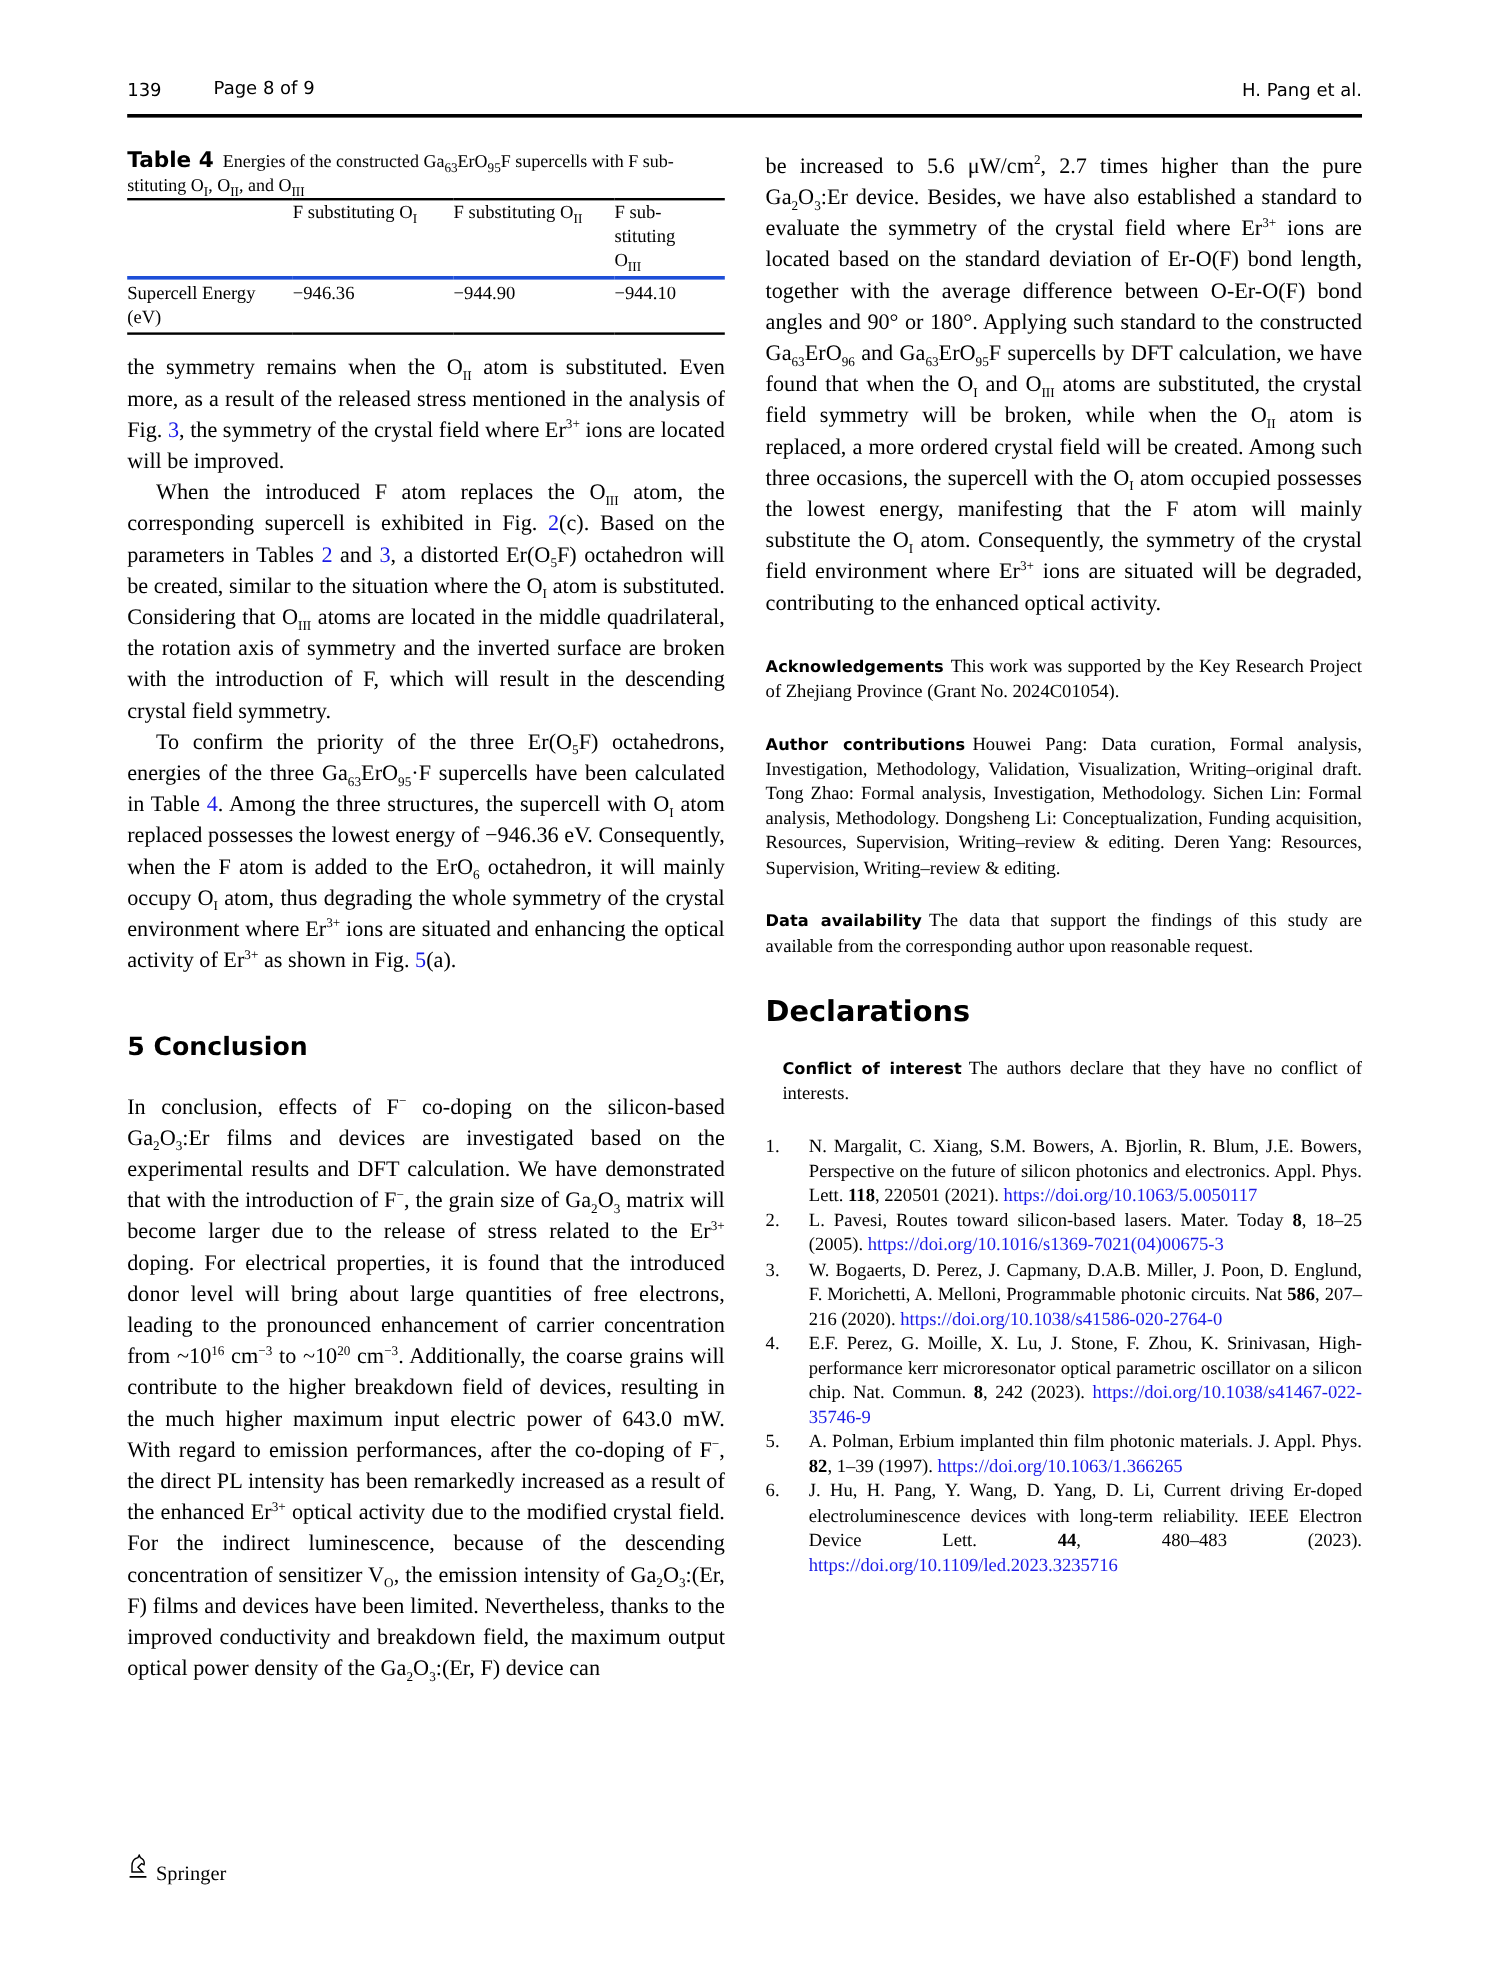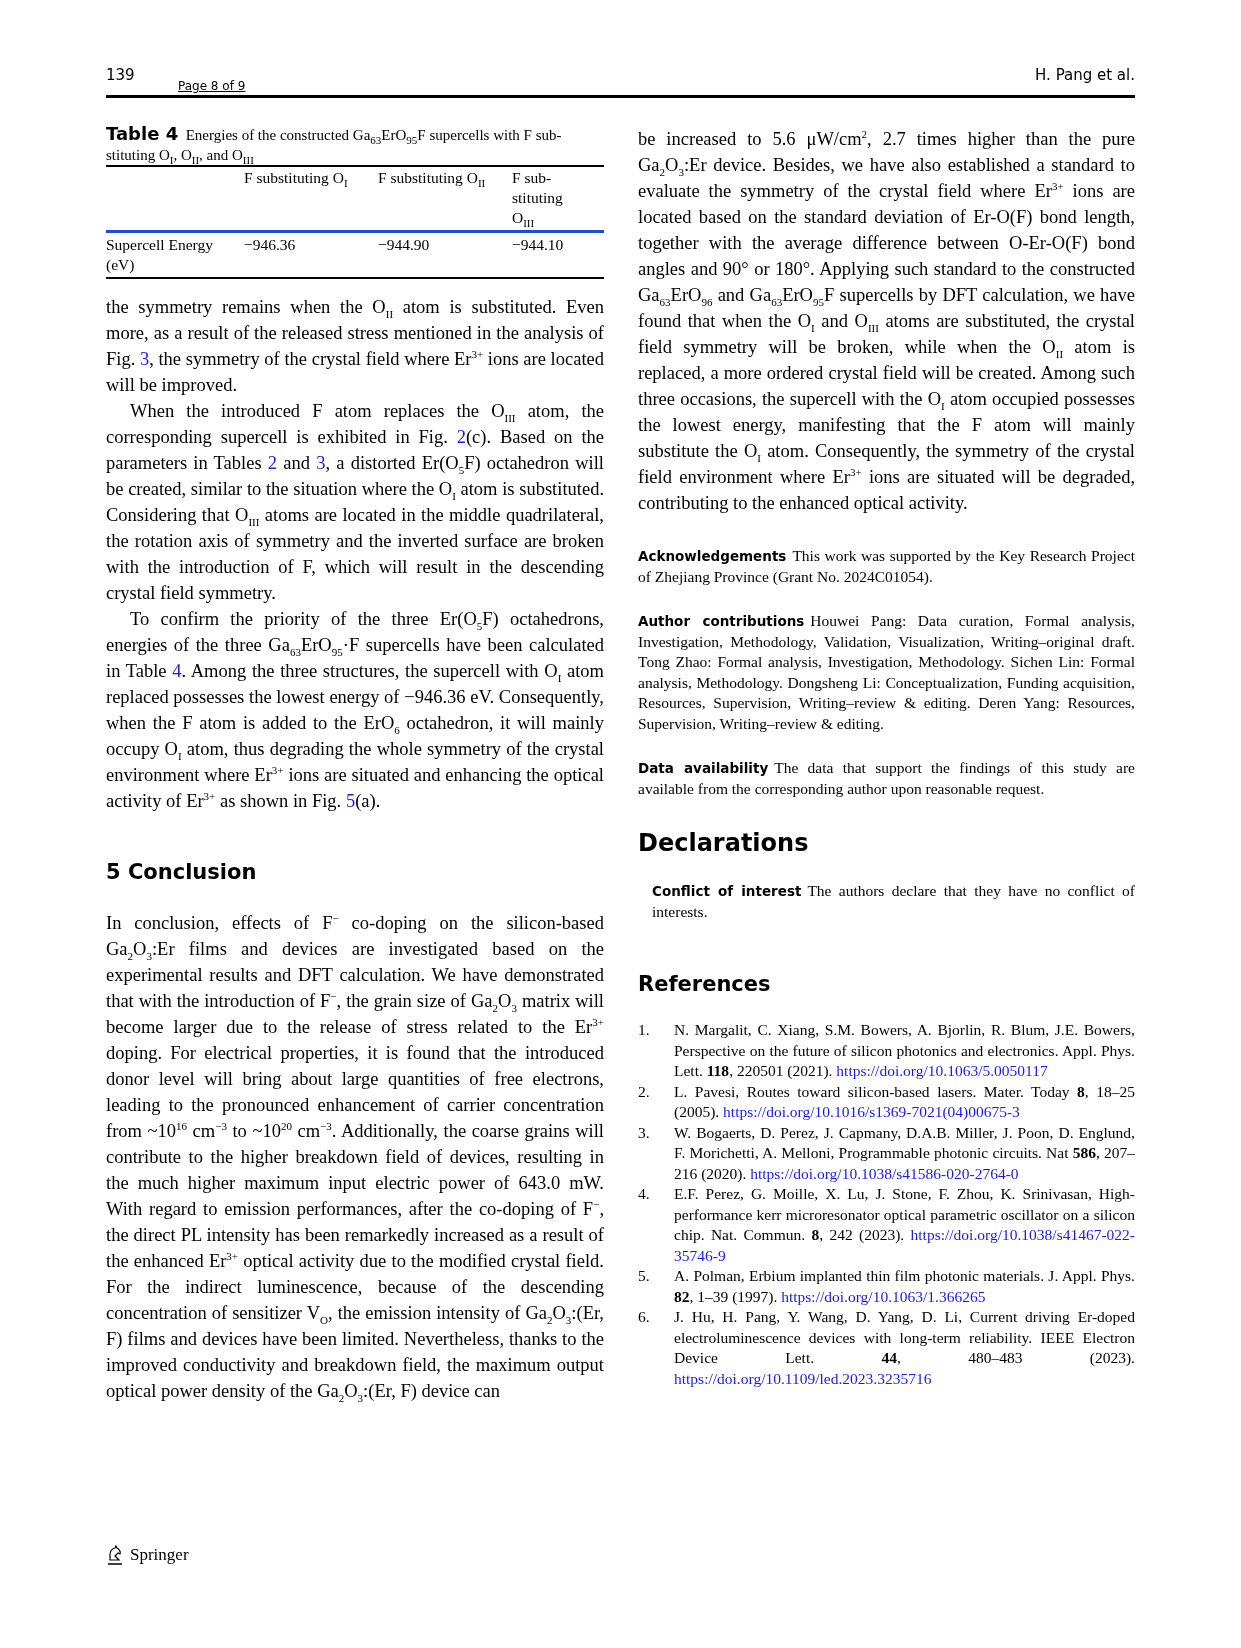--- a/index.html
+++ b/index.html
@@ -1,20 +1,20 @@
 <!DOCTYPE html>
 <html><head>
 <meta charset="utf-8">
 <style>
   * { margin:0; padding:0; box-sizing:border-box; }
   html, body { width:1241px; height:1648px; background:#ffffff; overflow:hidden; }
   body { position:relative; font-family:"Liberation Serif", serif; color:#000; }
   .header { position:absolute; left:106px; top:64px; width:1029px; height:34px; border-bottom:3px solid #000; }
   .header .pnum { position:absolute; left:0; top:2px; font-family:"DejaVu Sans", sans-serif; font-size:15px; }
-  .header .pageof { position:absolute; left:72px; top:15px; font-family:"DejaVu Sans", sans-serif; font-size:12px;text-decoration:underline; }
+  .header .pageof { position:absolute; left:72px; top:0; font-family:"DejaVu Sans", sans-serif; font-size:15px; }
   .header .authors { position:absolute; right:0; top:2px; font-family:"DejaVu Sans", sans-serif; font-size:15px; }
   .col { position:absolute; top:0; }
   .col-left { left:106px; width:498px; }
   .col-right { left:638px; width:497px; }
   p.body { font-size:18.5px; line-height:26px; text-align:justify; }
   p.indent { text-indent:24px; }
   sub, sup { font-size:11px; line-height:0; }
   a.link, .link { color:#1a1ae6; text-decoration:none; }
   .table-wrap { position:absolute; left:106px; top:124px; width:498px; }
   .tcap { font-size:15px; line-height:20px; }
@@ -25,21 +25,21 @@
   th { font-weight:normal; text-align:left; vertical-align:top; padding:1px 0 2px 0; }
   td { vertical-align:top; padding:2px 0 2px 0; }
   .c0 { width:138px; } .c1 { width:134px; } .c2 { width:134px; }
   h2.sec { font-family:"DejaVu Sans", sans-serif; font-weight:bold; font-size:21px; }
   h3.sub { font-family:"DejaVu Sans", sans-serif; font-weight:bold; font-size:24px; }
   .small { font-size:15.5px; line-height:20.5px; text-align:justify; }
   .small .lbl { font-family:"DejaVu Sans", sans-serif; font-weight:bold; font-size:13.5px; margin-right:6px; }
   .refs { list-style:none; font-size:15.5px; line-height:20.5px; }
   .refs li { position:relative; padding-left:36px; text-align:justify; }
   .refs .num { position:absolute; left:0; top:0; }
-  .footer { position:absolute; left:106px; top:1545px; display:flex; align-items:flex-start; gap:6px; }
+  .footer { position:absolute; left:106px; top:1545px; display:flex; align-items:flex-end; gap:6px; }
   .footer .brand { font-size:17px; }
 </style>
 </head>
 <body>
 
 <div class="header">
   <span class="pnum">139</span>
   <span class="pageof">Page 8 of 9</span>
   <span class="authors">H. Pang et al.</span>
 </div>
@@ -82,21 +82,20 @@
   <p class="small" style="margin-top:30px;"><span class="lbl">Acknowledgements</span><span>This work was supported by the Key Research Project of Zhejiang Province (Grant No. 2024C01054).</span></p>
 
   <p class="small" style="margin-top:24px;"><span class="lbl">Author contributions</span><span>Houwei Pang: Data curation, Formal analysis, Investigation, Methodology, Validation, Visualization, Writing–original draft. Tong Zhao: Formal analysis, Investigation, Methodology. Sichen Lin: Formal analysis, Methodology. Dongsheng Li: Conceptualization, Funding acquisition, Resources, Supervision, Writing–review &amp; editing. Deren Yang: Resources, Supervision, Writing–review &amp; editing.</span></p>
 
   <p class="small" style="margin-top:24px;"><span class="lbl">Data availability</span><span>The data that support the findings of this study are available from the corresponding author upon reasonable request.</span></p>
 
   <h3 class="sub" style="margin-top:30px;">Declarations</h3>
 
   <p class="small" style="margin-top:24px;margin-left:14px;"><span class="lbl">Conflict of interest</span><span>The authors declare that they have no conflict of interests.</span></p>
 
-  <h2 class="sec" style="margin-top:50px;">References</h2>
 
   <ol class="refs" style="margin-top:24px;">
     <li><span class="num">1.</span><span>N. Margalit, C. Xiang, S.M. Bowers, A. Bjorlin, R. Blum, J.E. Bowers, Perspective on the future of silicon photonics and electronics. Appl. Phys. Lett. </span><b>118</b><span>, 220501 (2021). </span><a class="link">https://doi.org/10.1063/5.0050117</a></li>
     <li><span class="num">2.</span><span>L. Pavesi, Routes toward silicon-based lasers. Mater. Today </span><b>8</b><span>, 18–25 (2005). </span><a class="link">https://doi.org/10.1016/s1369-7021(04)00675-3</a></li>
     <li><span class="num">3.</span><span>W. Bogaerts, D. Perez, J. Capmany, D.A.B. Miller, J. Poon, D. Englund, F. Morichetti, A. Melloni, Programmable photonic circuits. Nat </span><b>586</b><span>, 207–216 (2020). </span><a class="link">https://doi.org/10.1038/s41586-020-2764-0</a></li>
     <li><span class="num">4.</span><span>E.F. Perez, G. Moille, X. Lu, J. Stone, F. Zhou, K. Srinivasan, High-performance kerr microresonator optical parametric oscillator on a silicon chip. Nat. Commun. </span><b>8</b><span>, 242 (2023). </span><a class="link">https://doi.org/10.1038/s41467-022-35746-9</a></li>
     <li><span class="num">5.</span><span>A. Polman, Erbium implanted thin film photonic materials. J. Appl. Phys. </span><b>82</b><span>, 1–39 (1997). </span><a class="link">https://doi.org/10.1063/1.366265</a></li>
     <li><span class="num">6.</span><span>J. Hu, H. Pang, Y. Wang, D. Yang, D. Li, Current driving Er-doped electroluminescence devices with long-term reliability. IEEE Electron Device Lett. </span><b>44</b><span>, 480–483 (2023). </span><a class="link">https://doi.org/10.1109/led.2023.3235716</a></li>
   </ol>
 </div>

